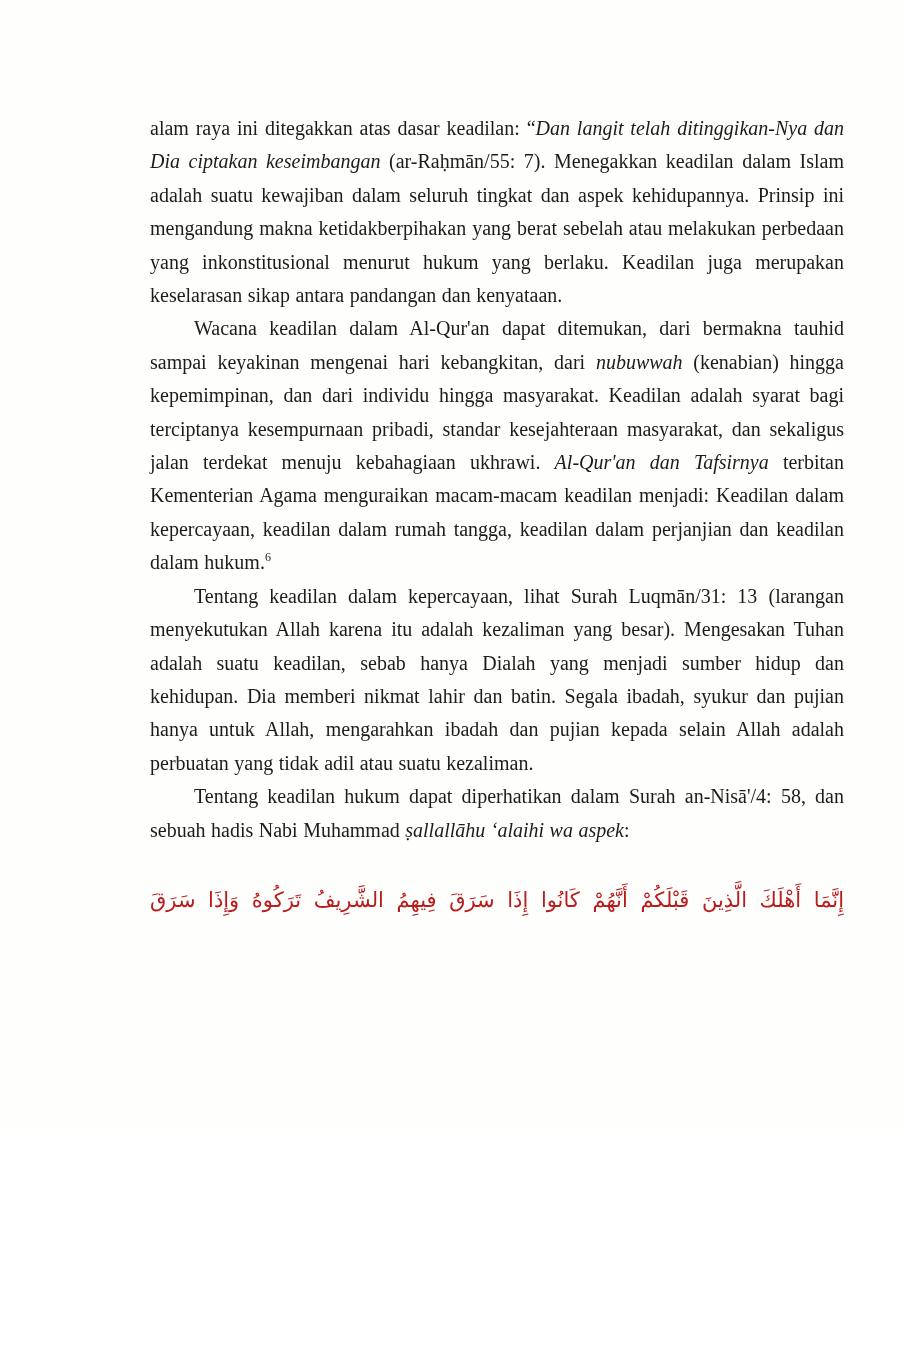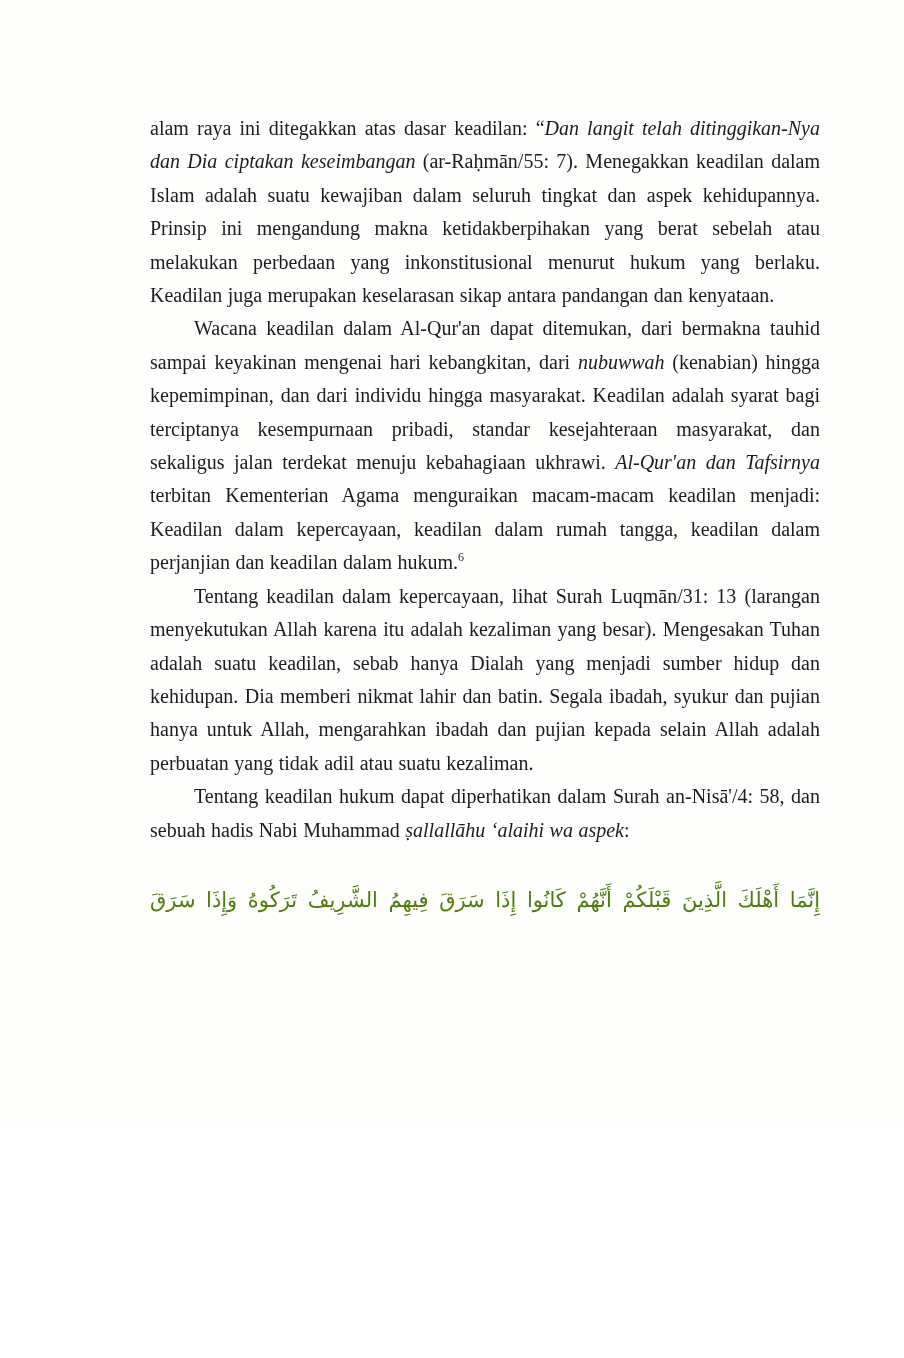--- a/index.html
+++ b/index.html
@@ -7,21 +7,21 @@
     padding: 0;
     background: #ffffff;
   }
   .page {
     position: relative;
     width: 904px;
     height: 1130px;
     margin: 0 auto;
     background: #fefefd;
     box-sizing: border-box;
-    padding: 112px 84px 0 150px;
+    padding: 112px 60px 0 150px;
     font-family: "Liberation Serif", "DejaVu Serif", serif;
     color: #1c1c1c;
     overflow: hidden;
   }
   .para {
     margin: 0;
     font-size: 20px;
     line-height: 33.4px;
     text-align: justify;
     word-spacing: 0.5px;
@@ -31,21 +31,21 @@
   .sup {
     font-size: 12px;
     vertical-align: super;
     line-height: 0;
   }
   .arabic-block {
     direction: rtl;
     margin-top: 26px;
     font-family: Liberation Sans, sans-serif;
     font-size: 21px;
-    color: #4d7c0f;
+    color: #b91c1c;
   }
   .arabic-line {
     line-height: 54px;
     text-align: justify;
     text-align-last: justify;
     word-spacing: 2px;
   }
   .footer {
     position: absolute;
     left: 150px;

